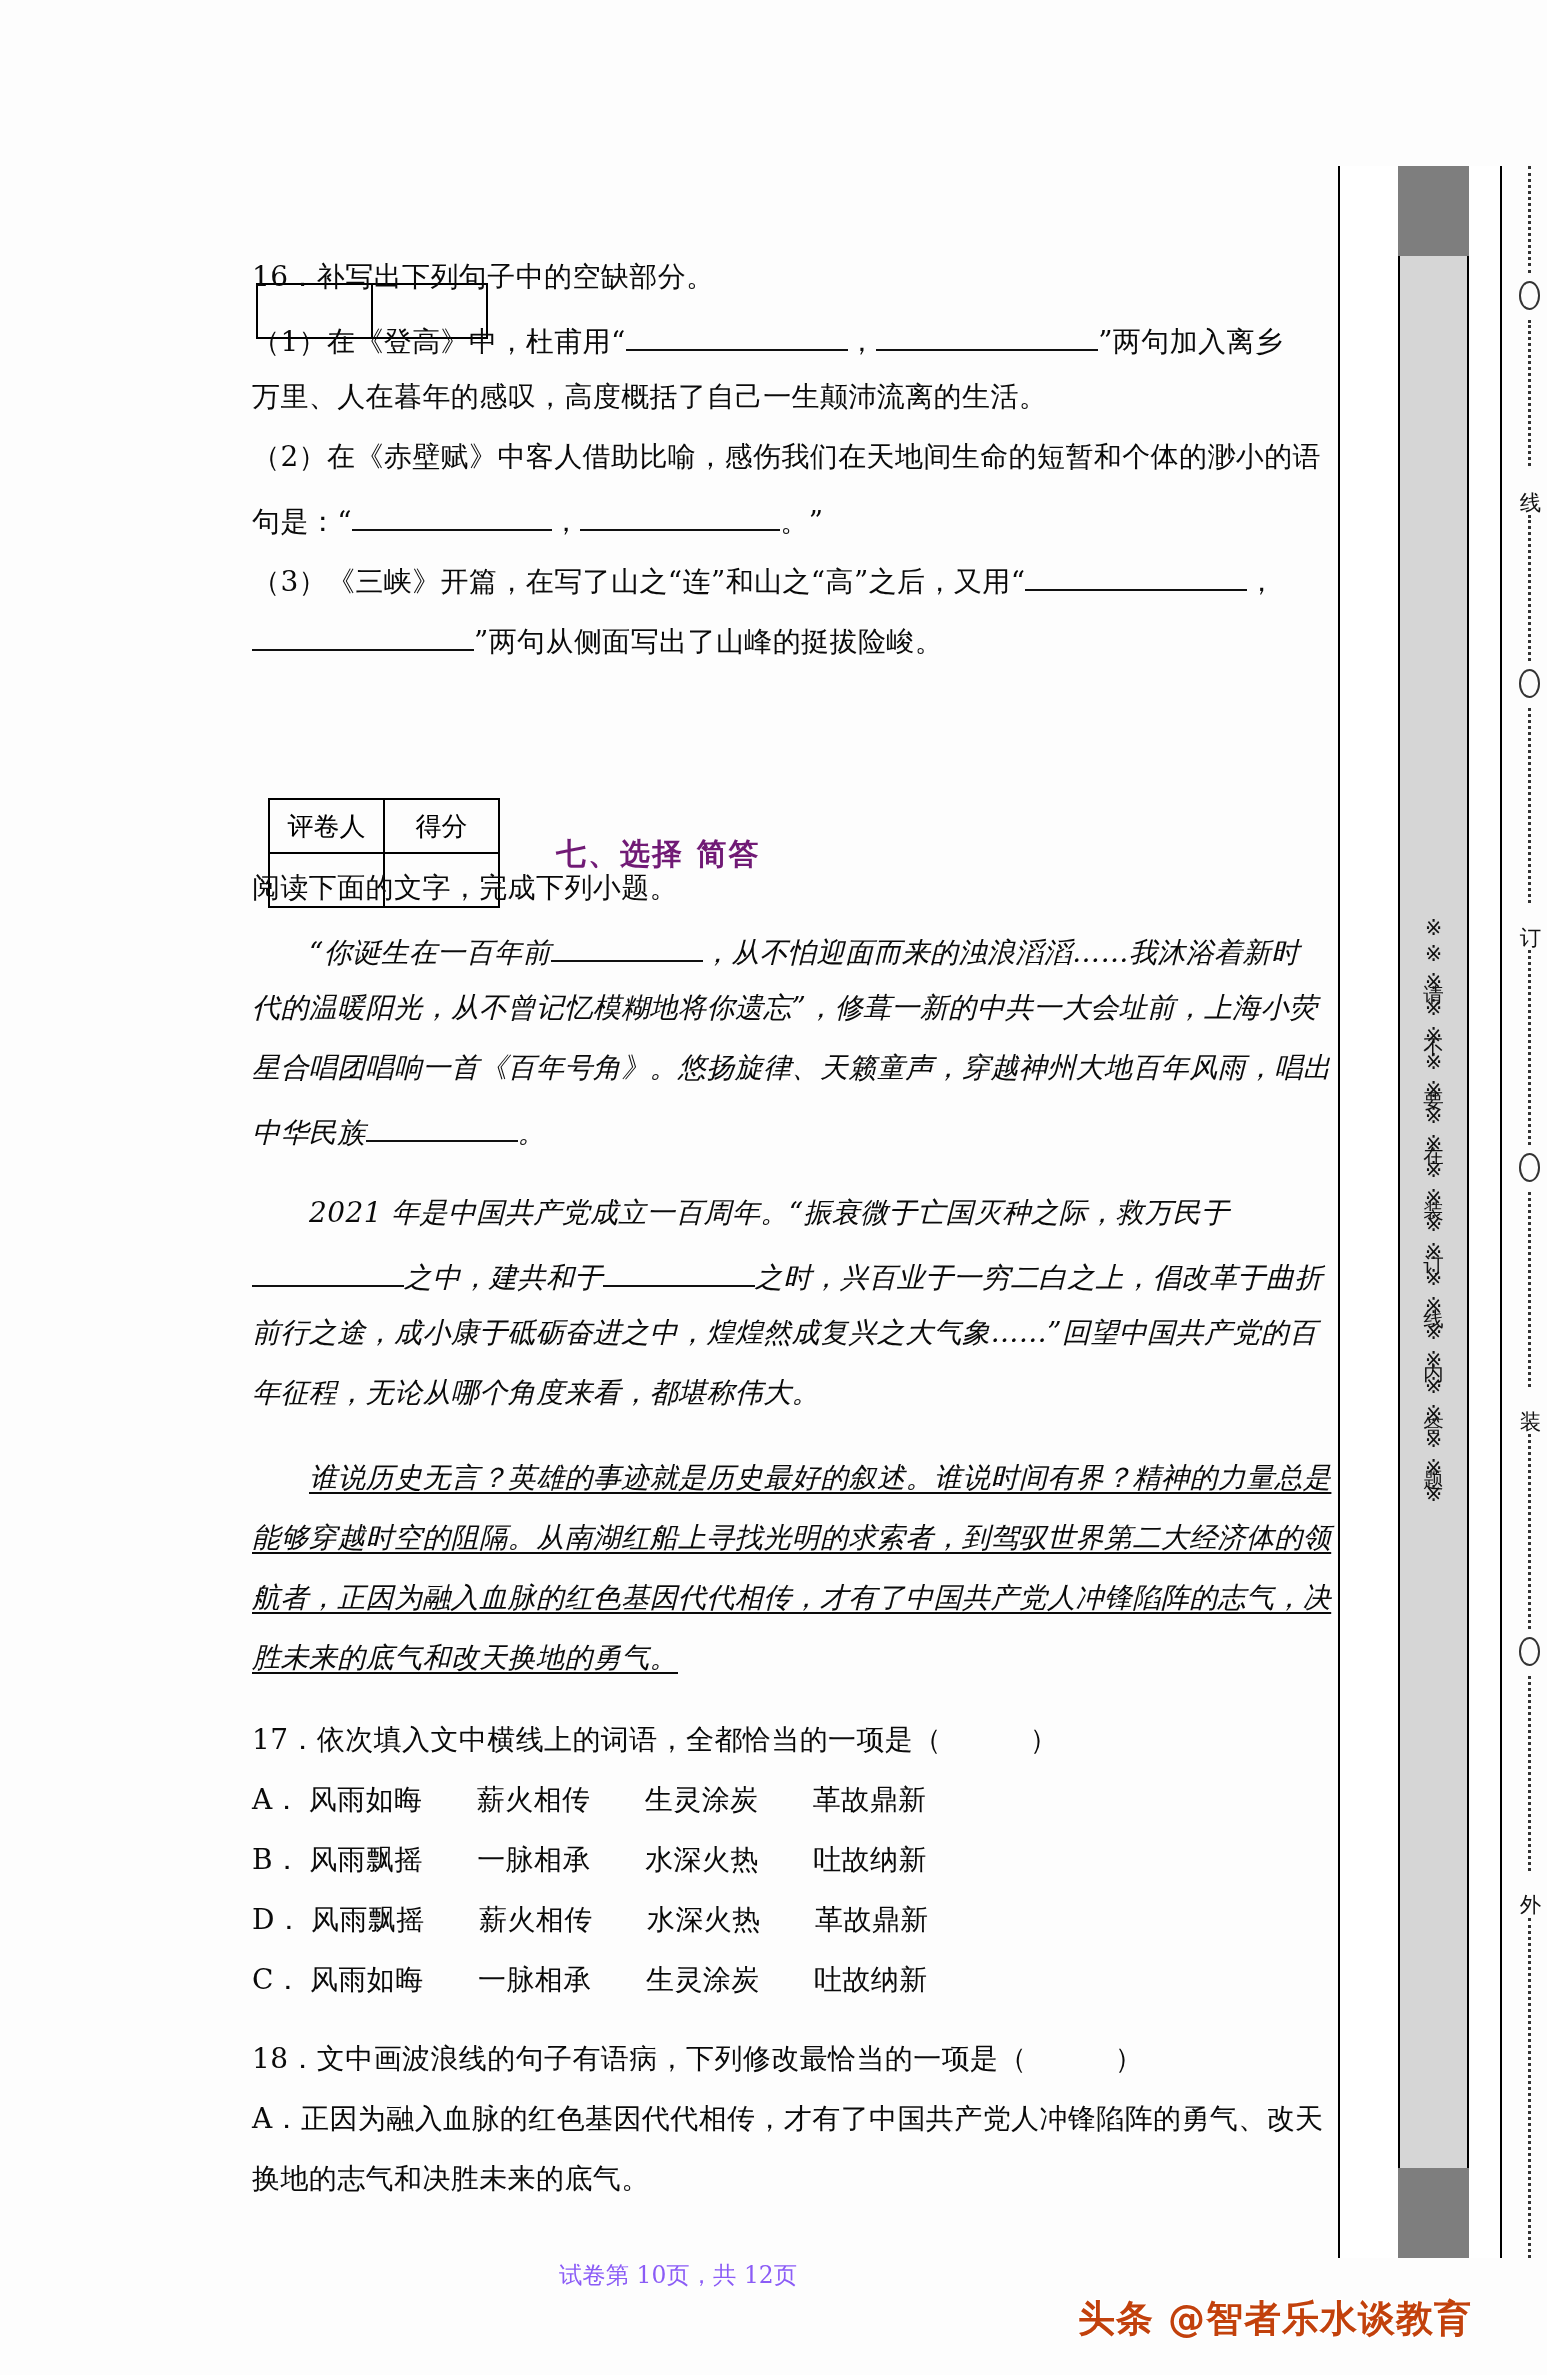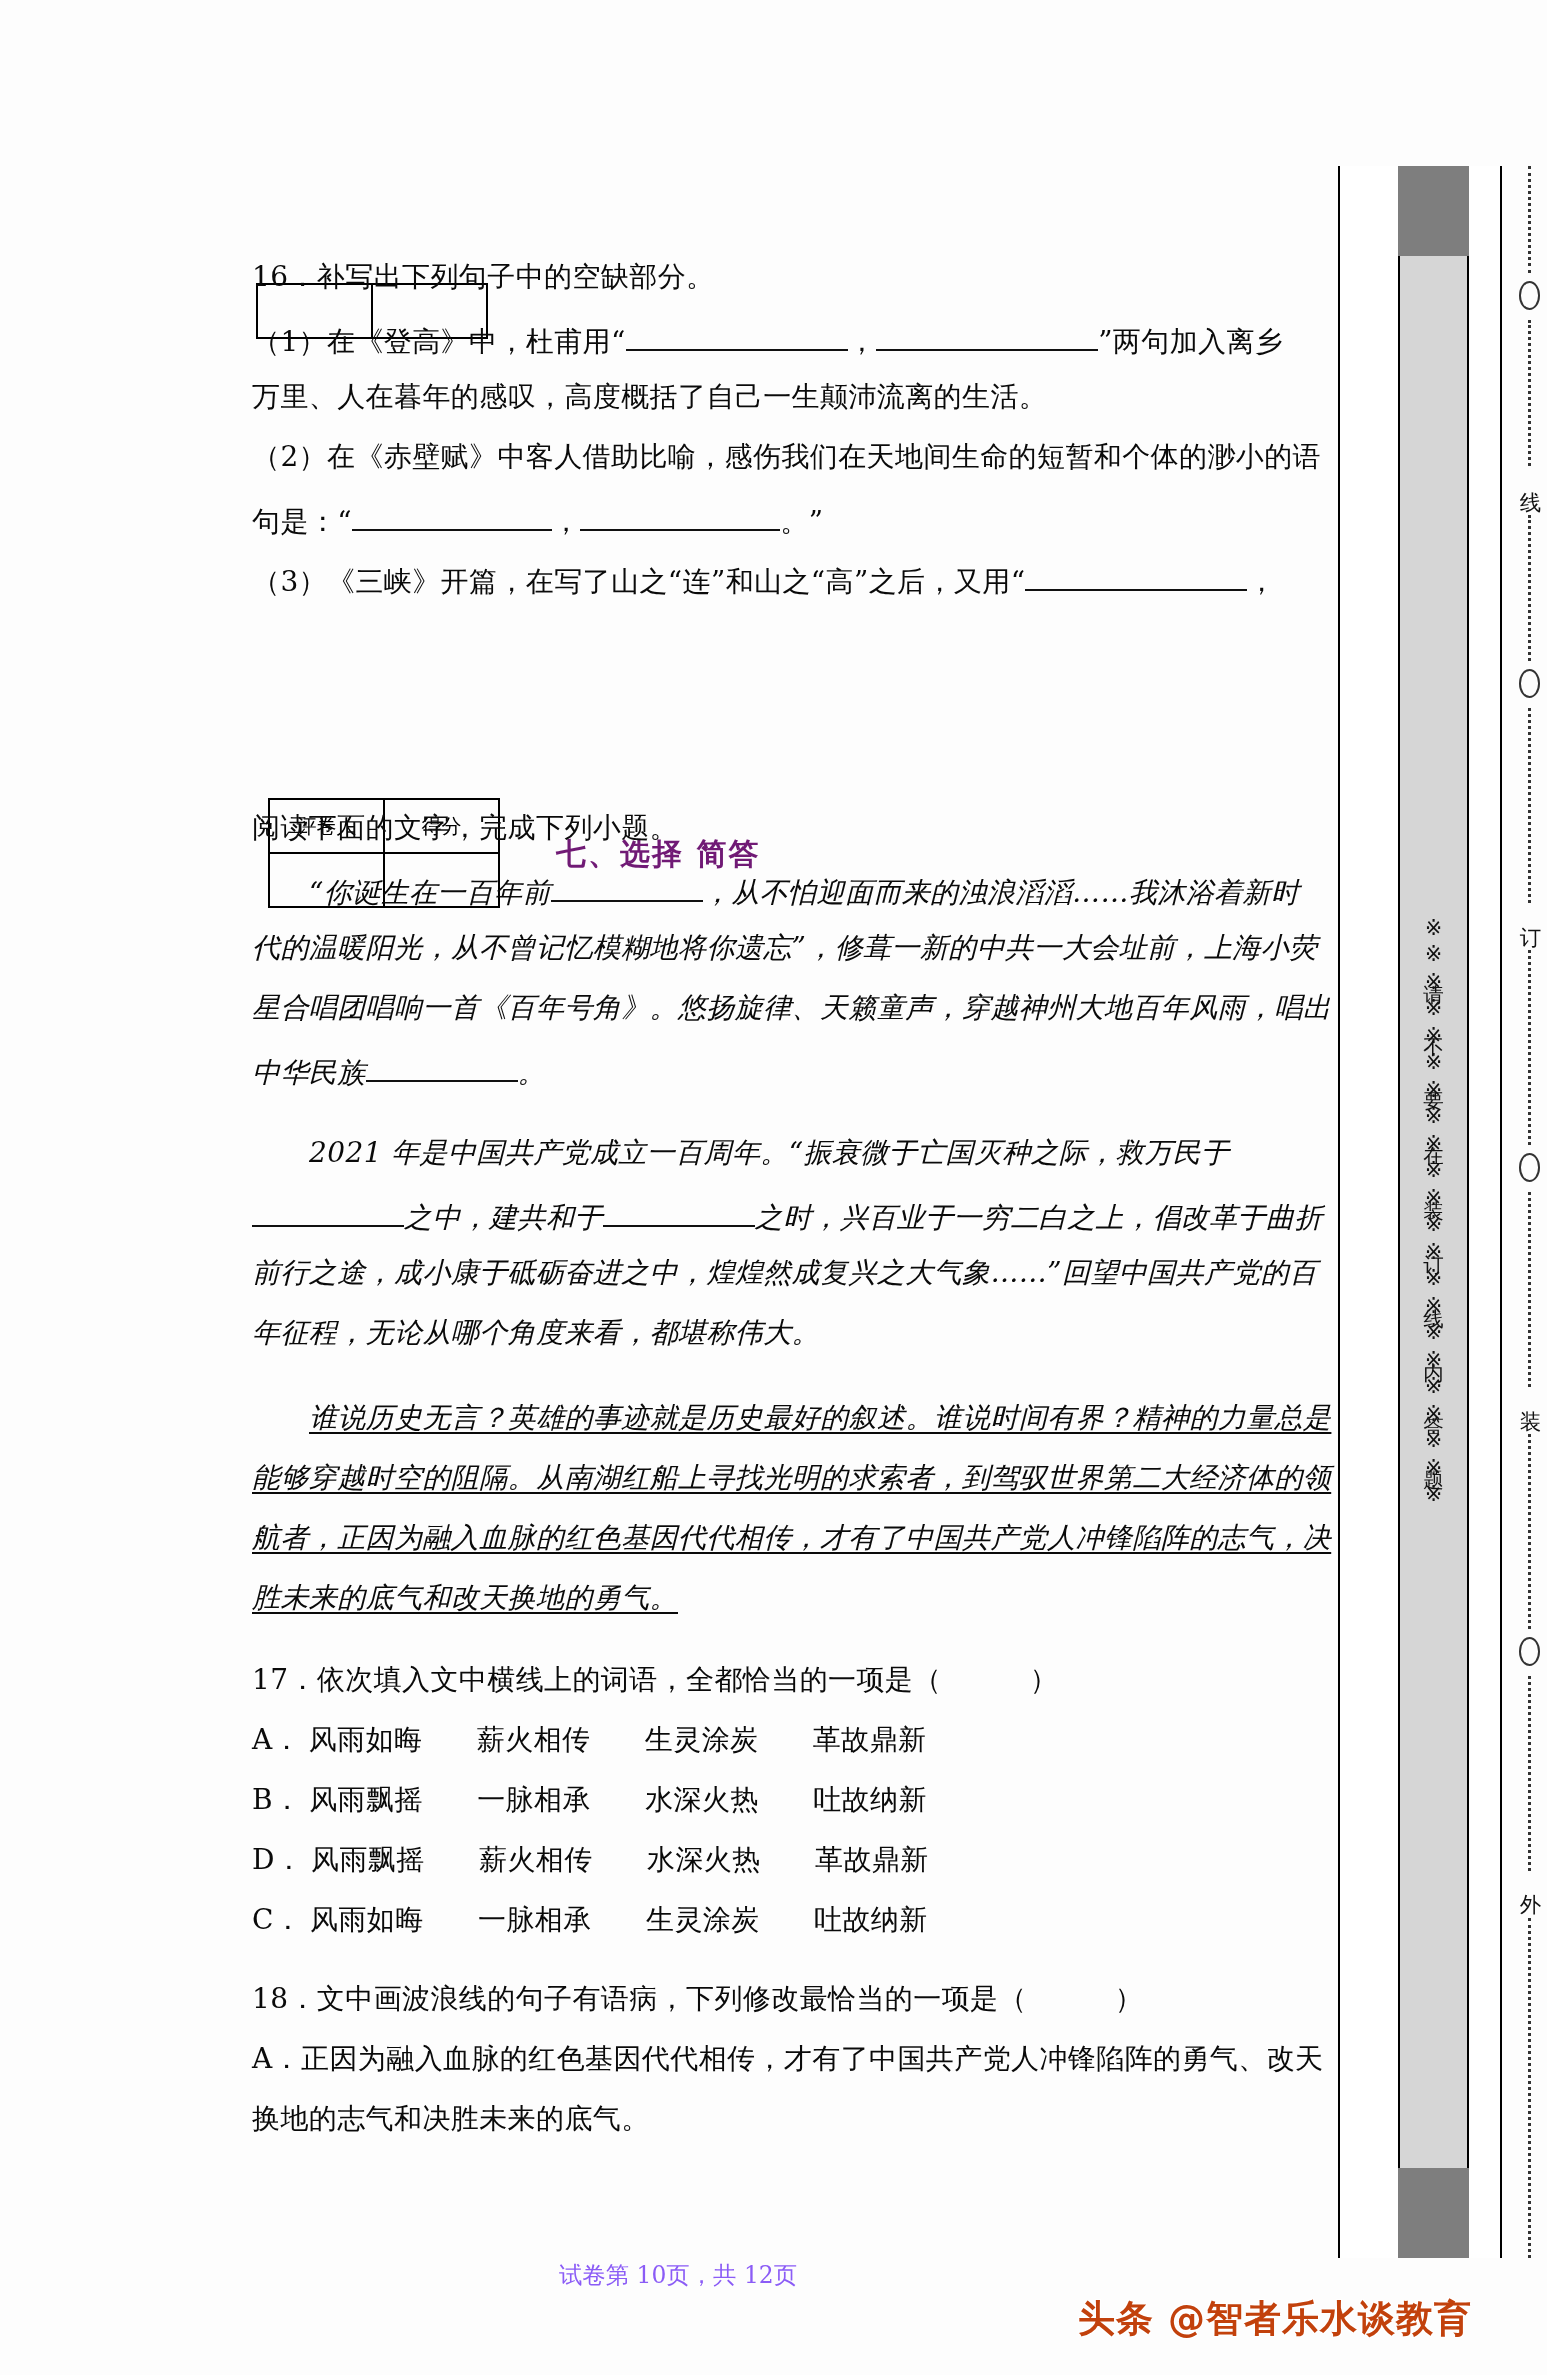--- a/index.html
+++ b/index.html
@@ -68,21 +68,21 @@
   
   .scorebox {
     position: absolute;
     border-collapse: collapse;
   }
   .scorebox td {
     border: 2.9px solid #000;
     width: 115px; height: 54px;
     text-align: center;
     vertical-align: middle;
-    font-size: 20px;
+    font-size: 26px;
     font-family: Liberation Serif, serif;
   }
 
   #box-top { left: 256px; top: 283px; }
   #box-mid { left: 268px; top: 798px; }
 
   #section-title {
     position: absolute;
     left: 556px; top: 834px;
     font-size: 30px;
@@ -239,20 +239,23 @@
 
       <span class="line">
         <span>（2）</span><span>在《赤壁赋》中客人借助比喻，感伤我们在天地间生命的短暂和个体的渺小的语</span>
       </span>
       <span class="line">
         <span>句是：“</span><span class="blank b-md"></span><span>，</span><span class="blank b-md"></span><span>。”</span>
       </span>
 
       <span class="line">
         <span>（3）</span><span>《三峡》开篇，在写了山之“连”和山之“高”之后，又用“</span><span class="blank b-lg"></span><span>，</span>
+      </span>
+      <span class="line">
+        <span class="blank b-lg"></span><span>”两句从侧面写出了山峰的挺拔险峻。</span>
       </span>
     </div>
 
     <div style="height:191px"></div>
 
     <div class="para song">
       <span class="line">阅读下面的文字，完成下列小题。</span>
     </div>
 
     <div class="para kai">

